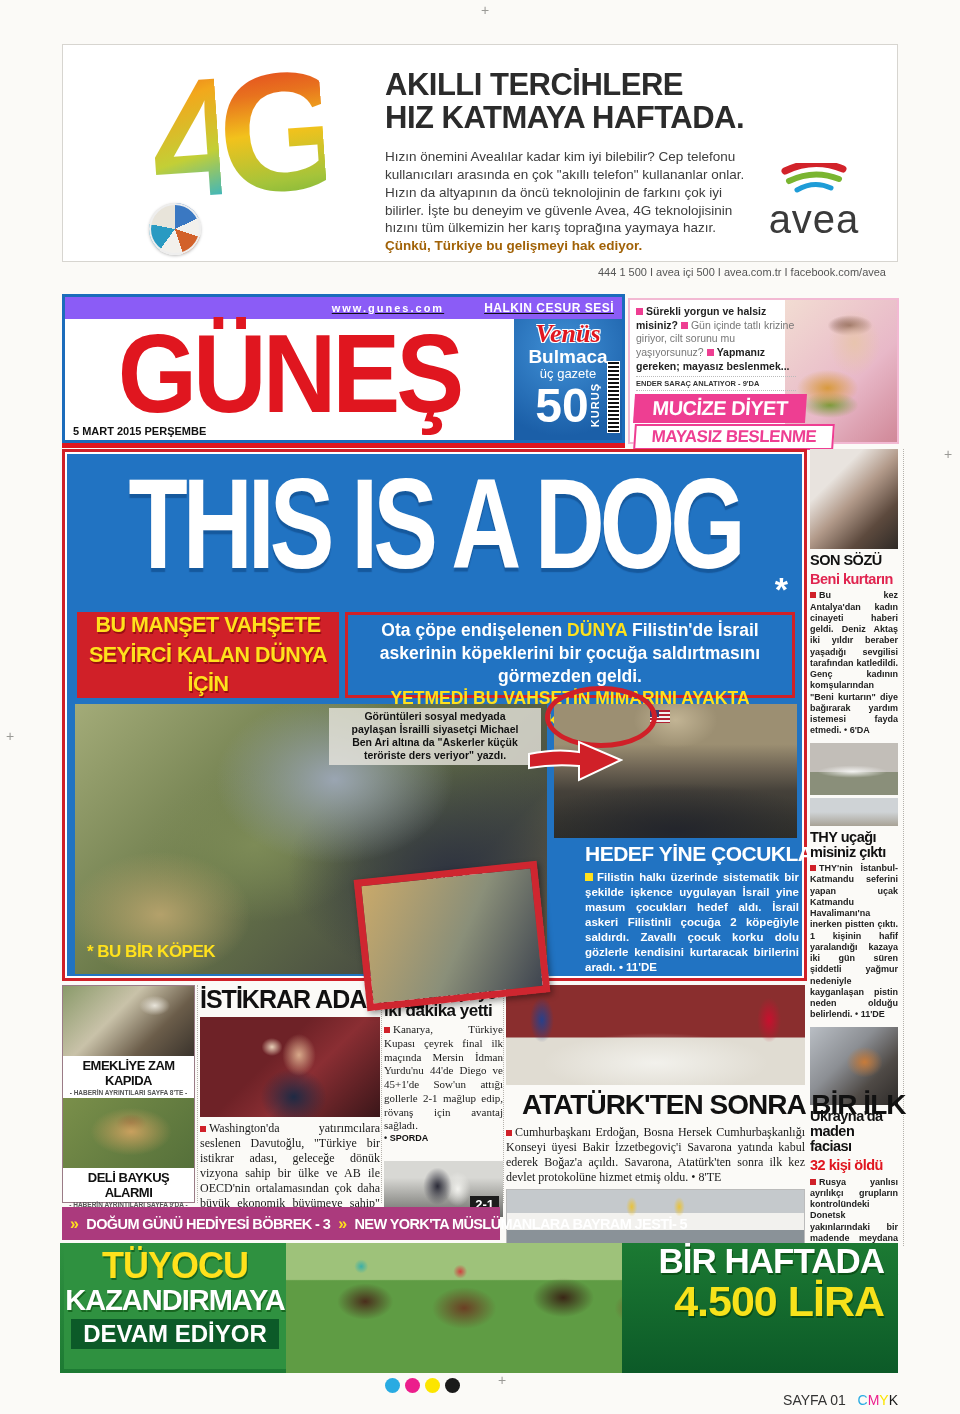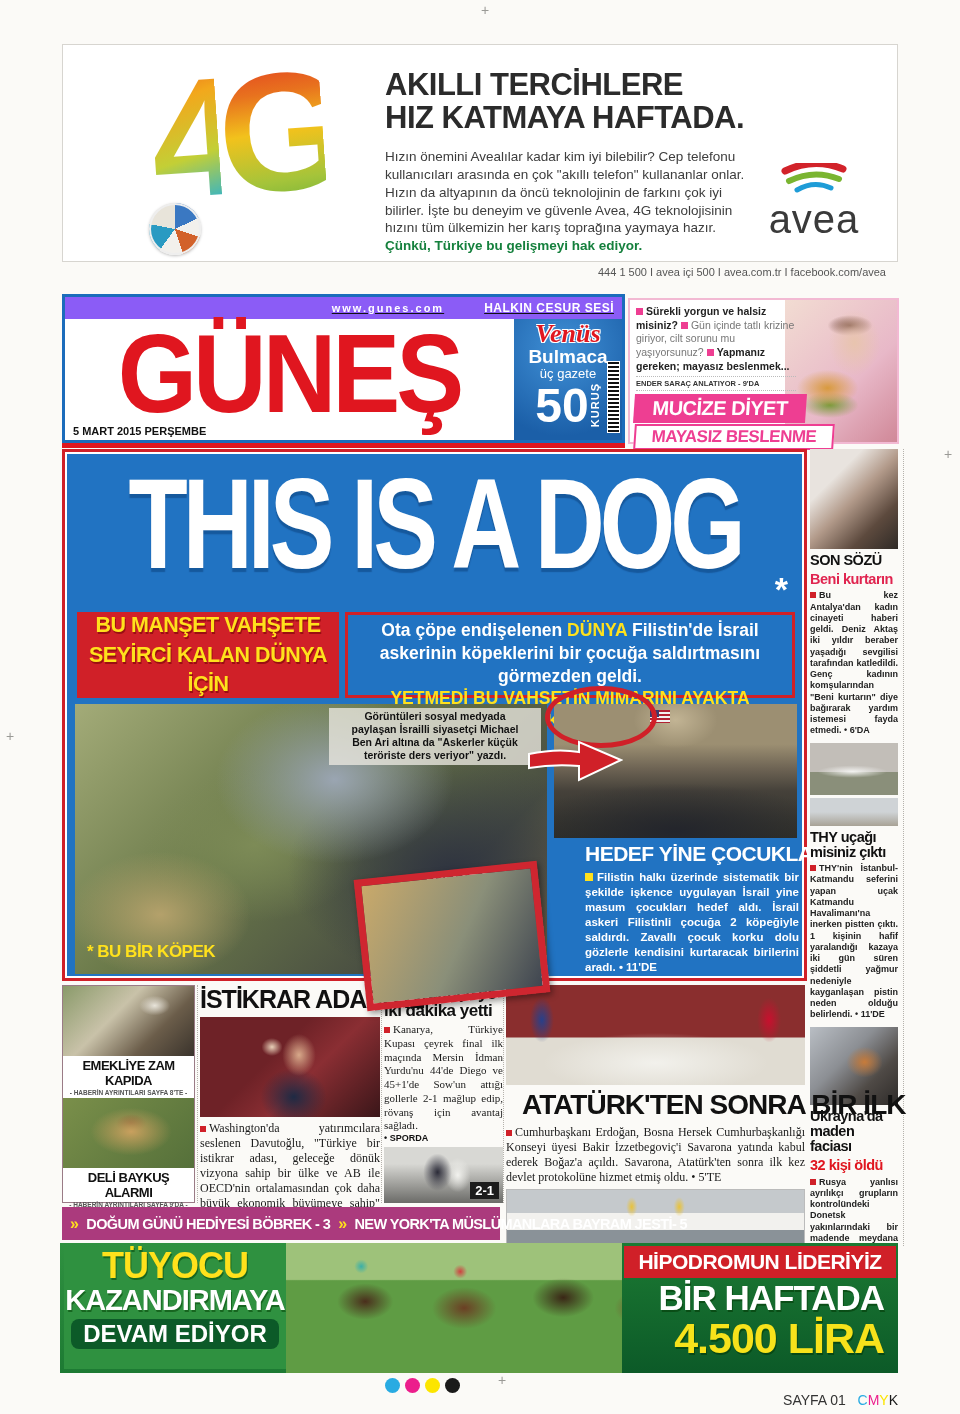--- a/index.html
+++ b/index.html
@@ -13,21 +13,21 @@
   #ad{left:62px;top:44px;width:836px;height:218px;background:#fff;border:1px solid #d7d5d0;}
   #fourg{position:absolute;left:88px;top:6px;transform:rotate(-4deg);font-weight:bold;font-size:168px;line-height:1;letter-spacing:-26px;}
   #fourg .l4{background:linear-gradient(165deg,#e8541e 5%,#f2a81c 30%,#c3cf36 60%,#35b4c6 85%,#1f9ad2 100%);-webkit-background-clip:text;background-clip:text;color:transparent;}
   #fourg .lg{background:linear-gradient(175deg,#e02423 0%,#e8721e 30%,#f2c21c 50%,#a5c43a 75%,#55a83a 100%);-webkit-background-clip:text;background-clip:text;color:transparent;}
   #avea-globe{position:absolute;left:86px;top:158px;width:52px;height:52px;border-radius:50%;
      background:conic-gradient(#3a78c2 0 18%,#f2f0ec 18% 30%,#d2612a 30% 45%,#f2f0ec 45% 60%,#2a9ac2 60% 78%,#e8e4da 78% 100%);
      box-shadow:inset 0 0 0 2px #eee,0 1px 3px rgba(0,0,0,.25);}
   #ad-text{position:absolute;left:322px;top:24px;width:400px;}
   #ad-text h1{margin:0;font-size:31px;line-height:1.05;color:#2b2b2b;letter-spacing:-0.5px;}
   #ad-body{margin-top:14px;font-size:13.5px;line-height:1.32;color:#3d3d3d;width:368px;}
-  #ad-body b{color:#15803d;}
+  #ad-body b{color:#a16207;}
   #avea-logo{position:absolute;right:28px;top:118px;width:110px;text-align:center;}
   #avea-logo .word{font-size:40px;color:#3a3a3a;font-weight:400;letter-spacing:1px;line-height:.9;}
   #ad-contact{left:50px;top:266px;width:836px;text-align:right;font-size:11px;color:#555;}
   
   #mast{left:62px;top:294px;width:563px;height:149px;background:#fff;border:3px solid #1b6cbb;}
   #mast-bar{height:22px;background:#8b5cf6;display:flex;align-items:center;justify-content:flex-end;gap:40px;padding:0 8px;text-decoration:underline;}
   #mast-bar .url{color:#fff;font-weight:bold;font-size:11px;letter-spacing:2px;}
   #mast-bar .slogan{color:#fff;font-weight:bold;font-size:12px;letter-spacing:.5px;}
   #gunes{position:absolute;left:0;top:20px;width:448px;text-align:center;font-size:100px;font-weight:bold;
          color:#e0161f;letter-spacing:-4px;line-height:1;transform:scale(1.02,1.12);transform-origin:center top;}
@@ -117,21 +117,21 @@
   #boxD .hl{font-size:28px;font-weight:bold;text-align:center;letter-spacing:-1px;margin:4px 0 0 16px;white-space:nowrap;}
   
   #strip{left:62px;top:1207px;width:438px;height:33px;background:#ab3a7d;color:#fff;display:flex;align-items:center;
       padding:0 8px;gap:8px;font-weight:bold;font-size:14.5px;letter-spacing:-.6px;white-space:nowrap;}
   #strip .chev{color:#ffe11c;font-size:16px;}
   
   #banner{left:60px;top:1243px;width:838px;height:130px;background:linear-gradient(180deg,#2f9140,#1d7a33);}
   #ban-left{position:absolute;left:4px;top:4px;width:222px;height:122px;background:#2f9140;text-align:center;color:#fff;}
   #ban-left .l1{color:#ffe11c;font-size:36px;font-weight:bold;letter-spacing:-1px;line-height:1.05;text-shadow:1px 2px 0 rgba(0,60,0,.5);}
   #ban-left .l2{font-size:29px;font-weight:bold;letter-spacing:-1px;line-height:1.1;text-shadow:1px 2px 0 rgba(0,60,0,.5);}
-  #ban-left .l3{display:inline-block;background:#0c5a28;border-radius:8px;padding:1px 12px;font-size:24px;font-weight:bold;margin-top:2px;}
+  #ban-left .l3{display:inline-block;background:#0c5a28;border-radius:0;padding:1px 12px;font-size:24px;font-weight:bold;margin-top:2px;}
   #ban-photo{left:226px;top:0;width:396px;height:130px;
       background:radial-gradient(40px 26px at 20% 45%,#4a2e1c,transparent 70%),
                  radial-gradient(46px 30px at 45% 50%,#6b3f24,transparent 70%),
                  radial-gradient(44px 28px at 70% 42%,#3a2616,transparent 70%),
                  radial-gradient(40px 26px at 90% 50%,#7a4a2a,transparent 70%),
                  radial-gradient(10px 10px at 44% 22%,#d04040,transparent 70%),
                  radial-gradient(10px 10px at 19% 18%,#3ab0a8,transparent 70%),
                  linear-gradient(180deg,#9ec27a 0 28%,#5f9c44 29% 100%);}
   #ban-right{position:absolute;right:0;top:0;width:276px;height:130px;background:linear-gradient(180deg,#1c7a33,#0c5a28);text-align:right;}
   #ban-right .r1{background:#d02028;color:#fff;font-weight:bold;font-size:21px;text-align:center;padding:4px 0;margin:3px 2px 2px 2px;letter-spacing:-.5px;}
@@ -275,37 +275,37 @@
                    radial-gradient(14px 12px at 40% 30%,#e8d0b8,transparent 75%),
                    linear-gradient(135deg,#6e2227 0 40%,#8a2e33 60%,#3a1619);"></div>
     <p><span class="sqr"></span><span>Washington'da yatırımcılara seslenen Davutoğlu, "Türkiye bir istikrar adası, geleceğe dönük vizyona sahip bir ülke ve AB ile OECD'nin ortalamasından çok daha büyük ekonomik büyümeye sahip" dedi. • 5'TE</span></p>
   </div>
   <div class="vsep" style="left:381px;"></div>
 
   <div id="boxC" class="abs">
     <div class="hl">Fenerbahçe'ye iki dakika yetti</div>
     <p><span class="sqr"></span><span>Kanarya, Türkiye Kupası çeyrek final ilk maçında Mersin İdman Yurdu'nu 44'de Diego ve 45+1'de Sow'un attığı gollerle 2-1 mağlup edip, rövanş için avantaj sağladı.</span></p>
     <div class="sporda">• SPORDA</div>
-    <div class="ph" style="position:relative;width:100%;height:56px;margin-top:4px;
+    <div class="ph" style="position:relative;width:100%;height:56px;margin-top:18px;
         background:radial-gradient(20px 26px at 45% 45%,#2b2b38,transparent 72%),
                    radial-gradient(18px 24px at 62% 50%,#f2f2ee,transparent 72%),
                    linear-gradient(180deg,#d8d8d4 0 30%,#9a9a96 70%,#6b6b68);">
       <div id="score">2-1</div>
     </div>
   </div>
   <div class="vsep" style="left:503px;"></div>
 
   <div id="boxD" class="abs">
     <div class="ph" style="position:relative;width:100%;height:100px;
         background:radial-gradient(150px 40px at 50% 78%,#f2f1ec,transparent 75%),
                    radial-gradient(16px 30px at 12% 35%,#27408b,transparent 75%),
                    radial-gradient(16px 30px at 88% 35%,#c8102e,transparent 75%),
                    linear-gradient(180deg,#8a2e2e 0 52%,#e0dcd2 53% 100%);"></div>
     <div class="hl">ATATÜRK'TEN SONRA BİR İLK</div>
-    <p><span class="sqr"></span><span>Cumhurbaşkanı Erdoğan, Bosna Hersek Cumhurbaşkanlığı Konseyi üyesi Bakir İzzetbegoviç'i Savarona yatında kabul ederek Boğaz'a açıldı. Savarona, Atatürk'ten sonra ilk kez devlet protokolüne hizmet etmiş oldu. • 5'TE</span></p>
+    <p><span class="sqr"></span><span>Cumhurbaşkanı Erdoğan, Bosna Hersek Cumhurbaşkanlığı Konseyi üyesi Bakir İzzetbegoviç'i Savarona yatında kabul ederek Boğaz'a açıldı. Savarona, Atatürk'ten sonra ilk kez devlet protokolüne hizmet etmiş oldu. • 8'TE</span></p>
     <div class="ph" style="position:relative;width:100%;height:62px;margin-top:4px;border:1px solid #bbb;
         background:radial-gradient(8px 14px at 42% 28%,#e8c23a,transparent 70%),
                    radial-gradient(8px 14px at 58% 28%,#e8c23a,transparent 70%),
                    linear-gradient(180deg,#c5c9cc 0 38%,#f2f1ee 39% 66%,#8a9298 67% 100%);"></div>
   </div>
 
   <div id="strip" class="abs">
     <span class="chev">»</span>
     <span>DOĞUM GÜNÜ HEDİYESİ BÖBREK - 3</span>
     <span class="chev">»</span>
@@ -313,21 +313,20 @@
   </div>
 
   <div id="banner" class="abs">
     <div id="ban-left">
       <div class="l1">TÜYOCU</div>
       <div class="l2">KAZANDIRMAYA</div>
       <div class="l3">DEVAM EDİYOR</div>
     </div>
     <div id="ban-photo" class="ph"></div>
     <div id="ban-right">
-      <div class="r1">HİPODROMUN LİDERİYİZ</div>
       <div class="r2">BİR HAFTADA</div>
       <div class="r3">4.500 LİRA</div>
     </div>
   </div>
 
   <div id="dots" class="abs">
     <i style="background:#29abe2;"></i>
     <i style="background:#ec1e8c;"></i>
     <i style="background:#fce500;"></i>
     <i style="background:#1a1a1a;"></i>

